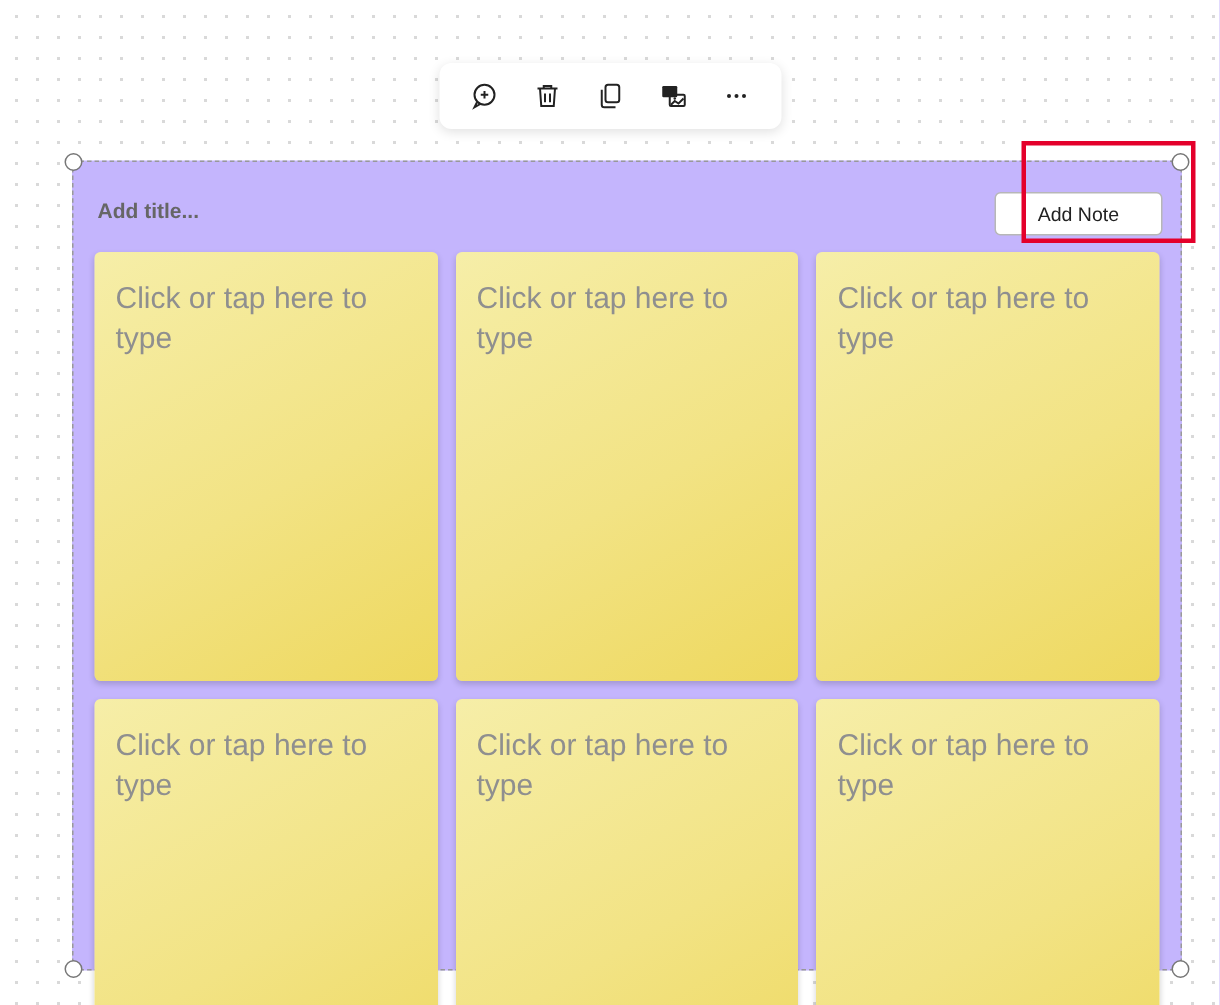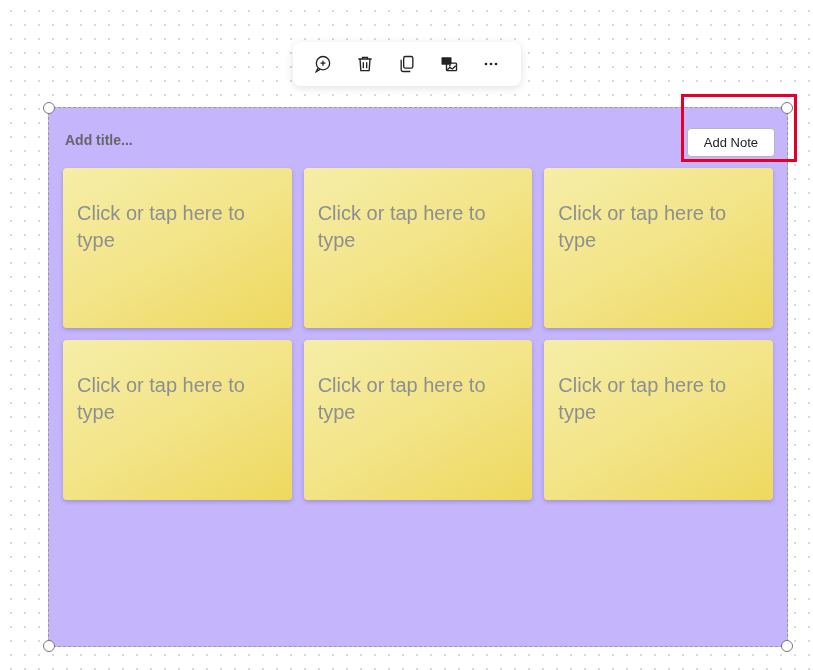--- a/index.html
+++ b/index.html
@@ -74,21 +74,21 @@
       left: 16px;
       top: 24px;
       font-size: 14px;
       font-weight: 600;
       color: #666;
     }
     .add-note {
       position: absolute;
       right: 12px;
       top: 20px;
-      padding: 6px 16px;
+      padding: 6px 28px;
       font-size: 13px;
       border: 1px solid #b7b7b7;
       border-radius: 4px;
       background: #fff;
       color: #222;
       cursor: pointer;
       font-family: inherit;
     }
     .highlight-box {
       position: absolute;
@@ -103,25 +103,25 @@
     .notes-grid {
       position: absolute;
       left: 14px;
       top: 60px;
       right: 14px;
       display: grid;
       grid-template-columns: repeat(3, 1fr);
       gap: 12px;
     }
     .note {
-      height: 160px;
+      height: 286px;
       background: linear-gradient(150deg, #f6eea8 0%, #f2e384 55%, #eed85e 100%);
       border-radius: 4px;
       box-shadow: 0 2px 4px rgba(0,0,0,0.18);
-      padding: 32px 14px;
+      padding: 18px 14px;
       font-size: 20px;
       color: #8f8f8f;
       line-height: 1.35;
       cursor: text;
     }
   </style>
 </head>
 <body>
 
 <div class="bg-dots"></div>

